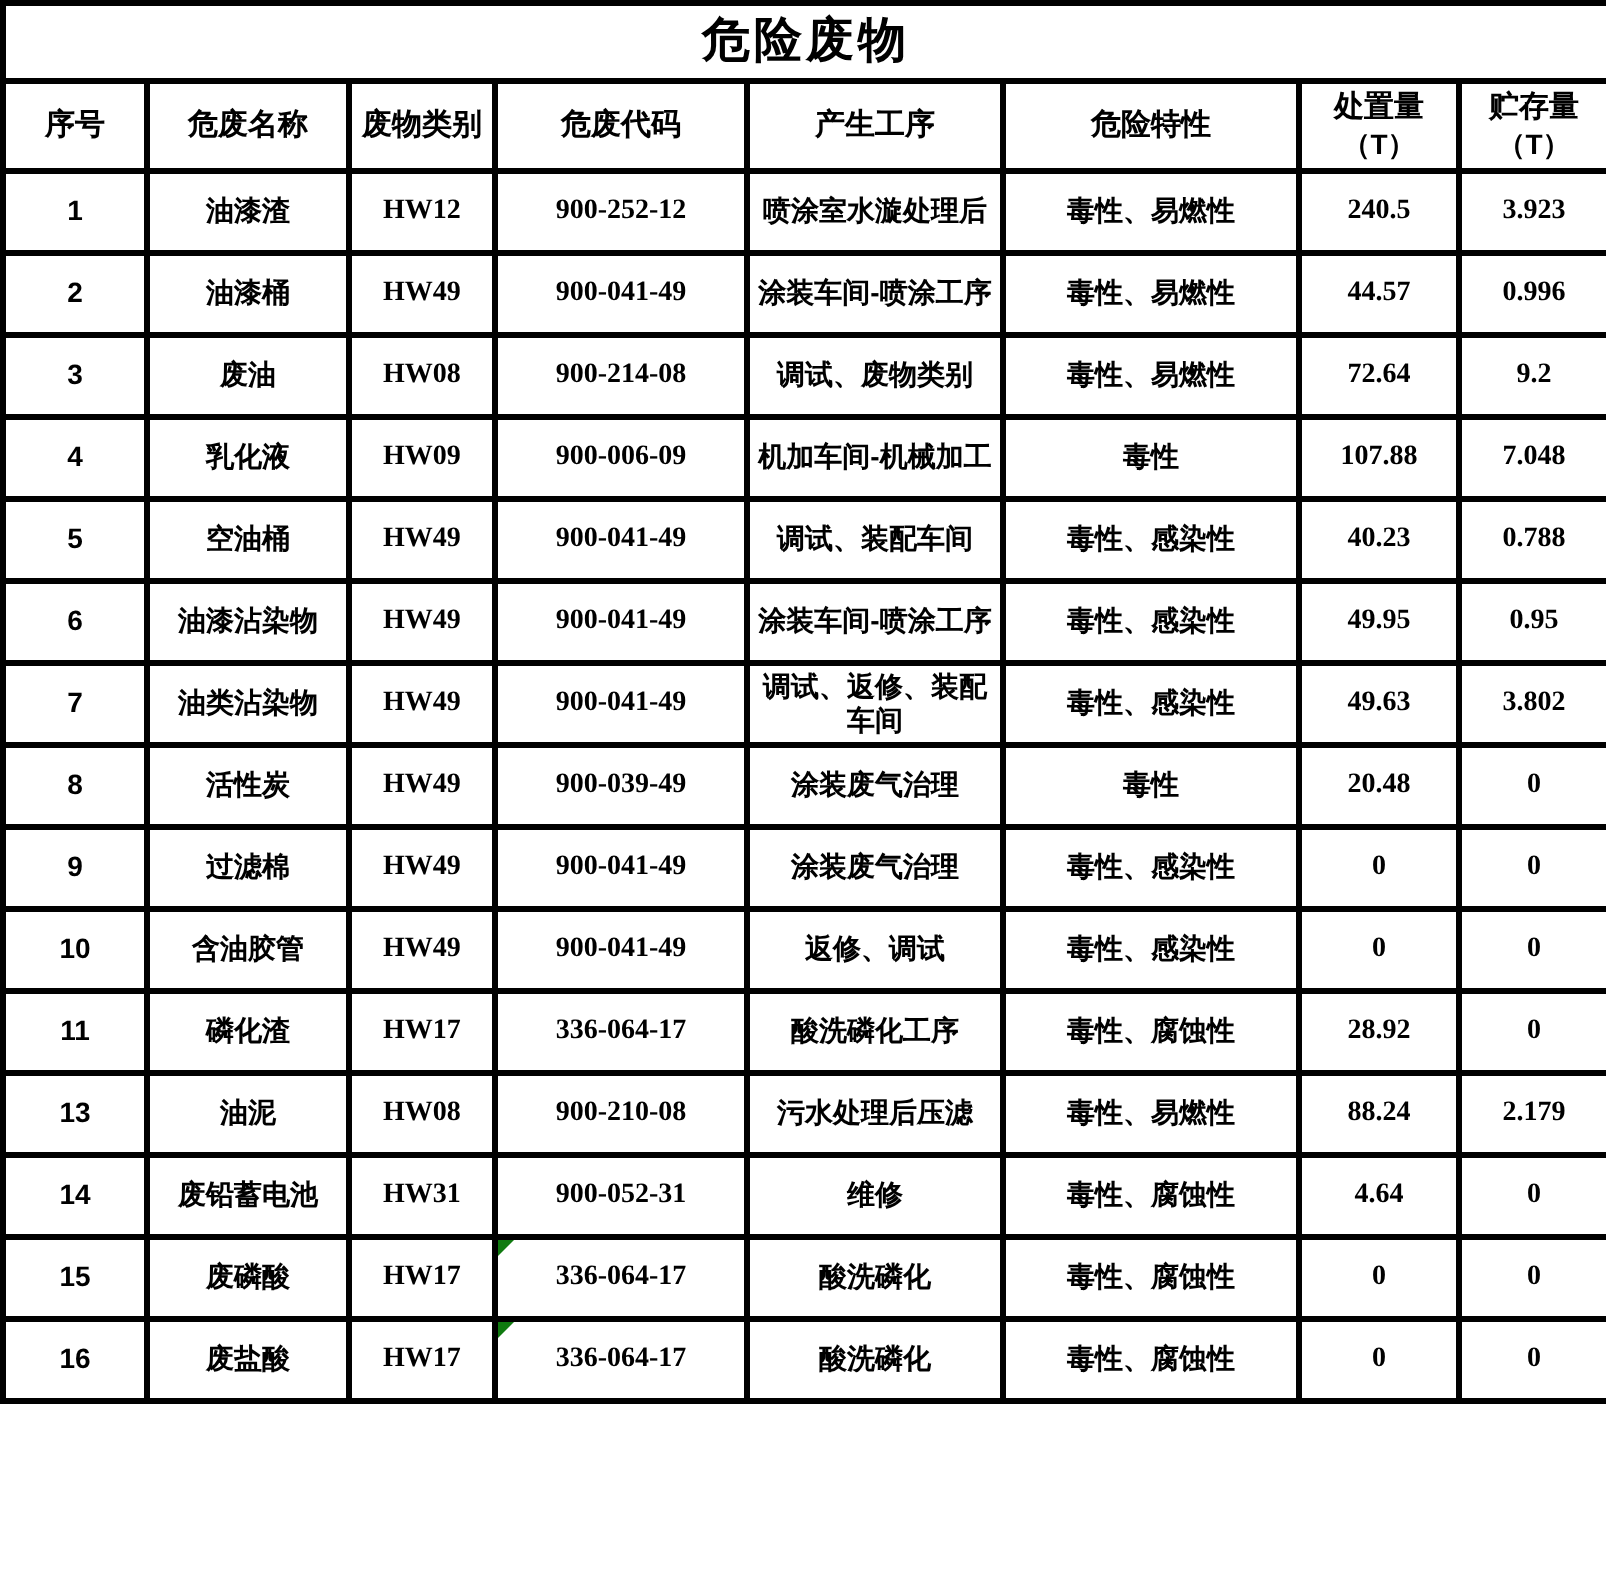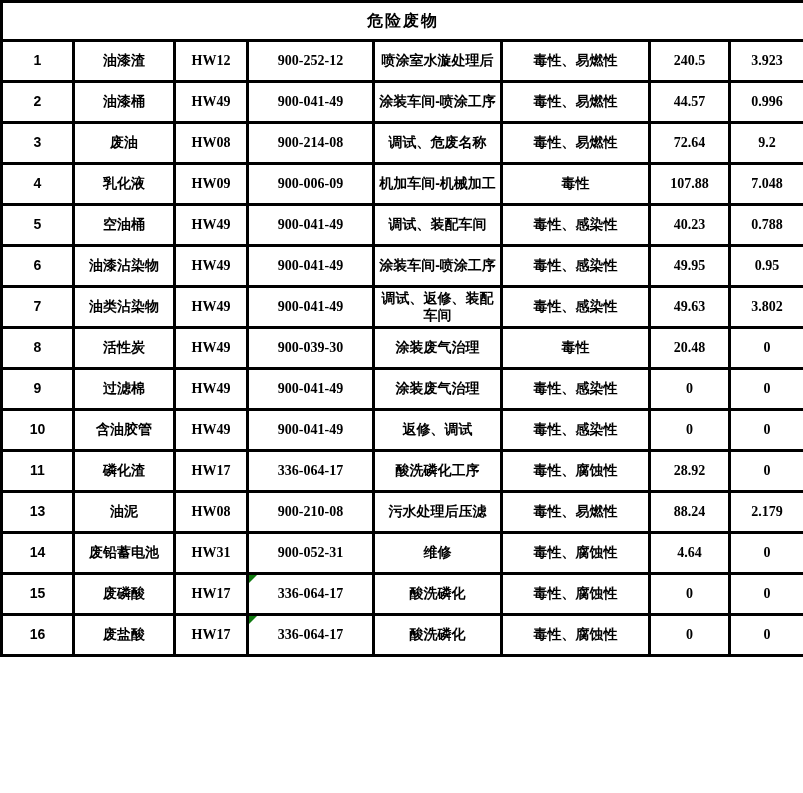--- a/index.html
+++ b/index.html
@@ -25,21 +25,21 @@
     border: 3px solid #000000;
     text-align: center;
     vertical-align: middle;
     padding: 0 3px;
     overflow: hidden;
     line-height: 1.25;
     font-weight: bold;
   }
   .title-cell {
     height: 36px;
-    font-size: 16px;
+    font-size: 24px;
     font-weight: bold;
     letter-spacing: 2px;
   }
   .head-row th {
     height: 42px;
     font-size: 15px;
     font-weight: bold;
   }
   .data-row td {
     height: 38px;
@@ -75,20 +75,30 @@
         <col style="width:126px">
       <col style="width:128px">
         <col style="width:148px">
         <col style="width:80px">
         <col style="width:75px">
     </colgroup>
     <tbody>
         <tr>
       <th class="title-cell" colspan="8">危险废物</th>
     </tr>
+    <tr class="head-row">
+      <th>序号</th>
+      <th>危废名称</th>
+      <th>废物类别</th>
+      <th>危废代码</th>
+      <th>产生工序</th>
+      <th>危险特性</th>
+      <th><span>处置量</span><span class="head-unit">（T）</span></th>
+      <th><span>贮存量</span><span class="head-unit">（T）</span></th>
+    </tr>
 
     <tr class="data-row">
       <td>1</td>
       <td>油漆渣</td>
       <td class="cell-category">HW12</td>
       <td class="cell-code">900-252-12</td>
       <td class="cell-process">喷涂室水漩处理后</td>
       <td>毒性、易燃性</td>
       <td class="cell-num">240.5</td>
       <td class="cell-num">3.923</td>
@@ -101,21 +111,21 @@
       <td class="cell-process">涂装车间-喷涂工序</td>
       <td>毒性、易燃性</td>
       <td class="cell-num">44.57</td>
       <td class="cell-num">0.996</td>
     </tr>
     <tr class="data-row">
       <td>3</td>
       <td>废油</td>
       <td class="cell-category">HW08</td>
       <td class="cell-code">900-214-08</td>
-      <td class="cell-process">调试、危废名称</td>
+      <td class="cell-process">调试、废物类别</td>
       <td>毒性、易燃性</td>
       <td class="cell-num">72.64</td>
       <td class="cell-num">9.2</td>
     </tr>
     <tr class="data-row">
       <td>4</td>
       <td>乳化液</td>
       <td class="cell-category">HW09</td>
       <td class="cell-code">900-006-09</td>
       <td class="cell-process">机加车间-机械加工</td>
@@ -150,21 +160,21 @@
       <td class="cell-code">900-041-49</td>
       <td class="cell-process">调试、返修、装配车间</td>
       <td>毒性、感染性</td>
       <td class="cell-num">49.63</td>
       <td class="cell-num">3.802</td>
     </tr>
     <tr class="data-row">
       <td>8</td>
       <td>活性炭</td>
       <td class="cell-category">HW49</td>
-      <td class="cell-code">900-039-30</td>
+      <td class="cell-code">900-039-49</td>
       <td class="cell-process">涂装废气治理</td>
       <td>毒性</td>
       <td class="cell-num">20.48</td>
       <td class="cell-num">0</td>
     </tr>
     <tr class="data-row">
       <td>9</td>
       <td>过滤棉</td>
       <td class="cell-category">HW49</td>
       <td class="cell-code">900-041-49</td>

